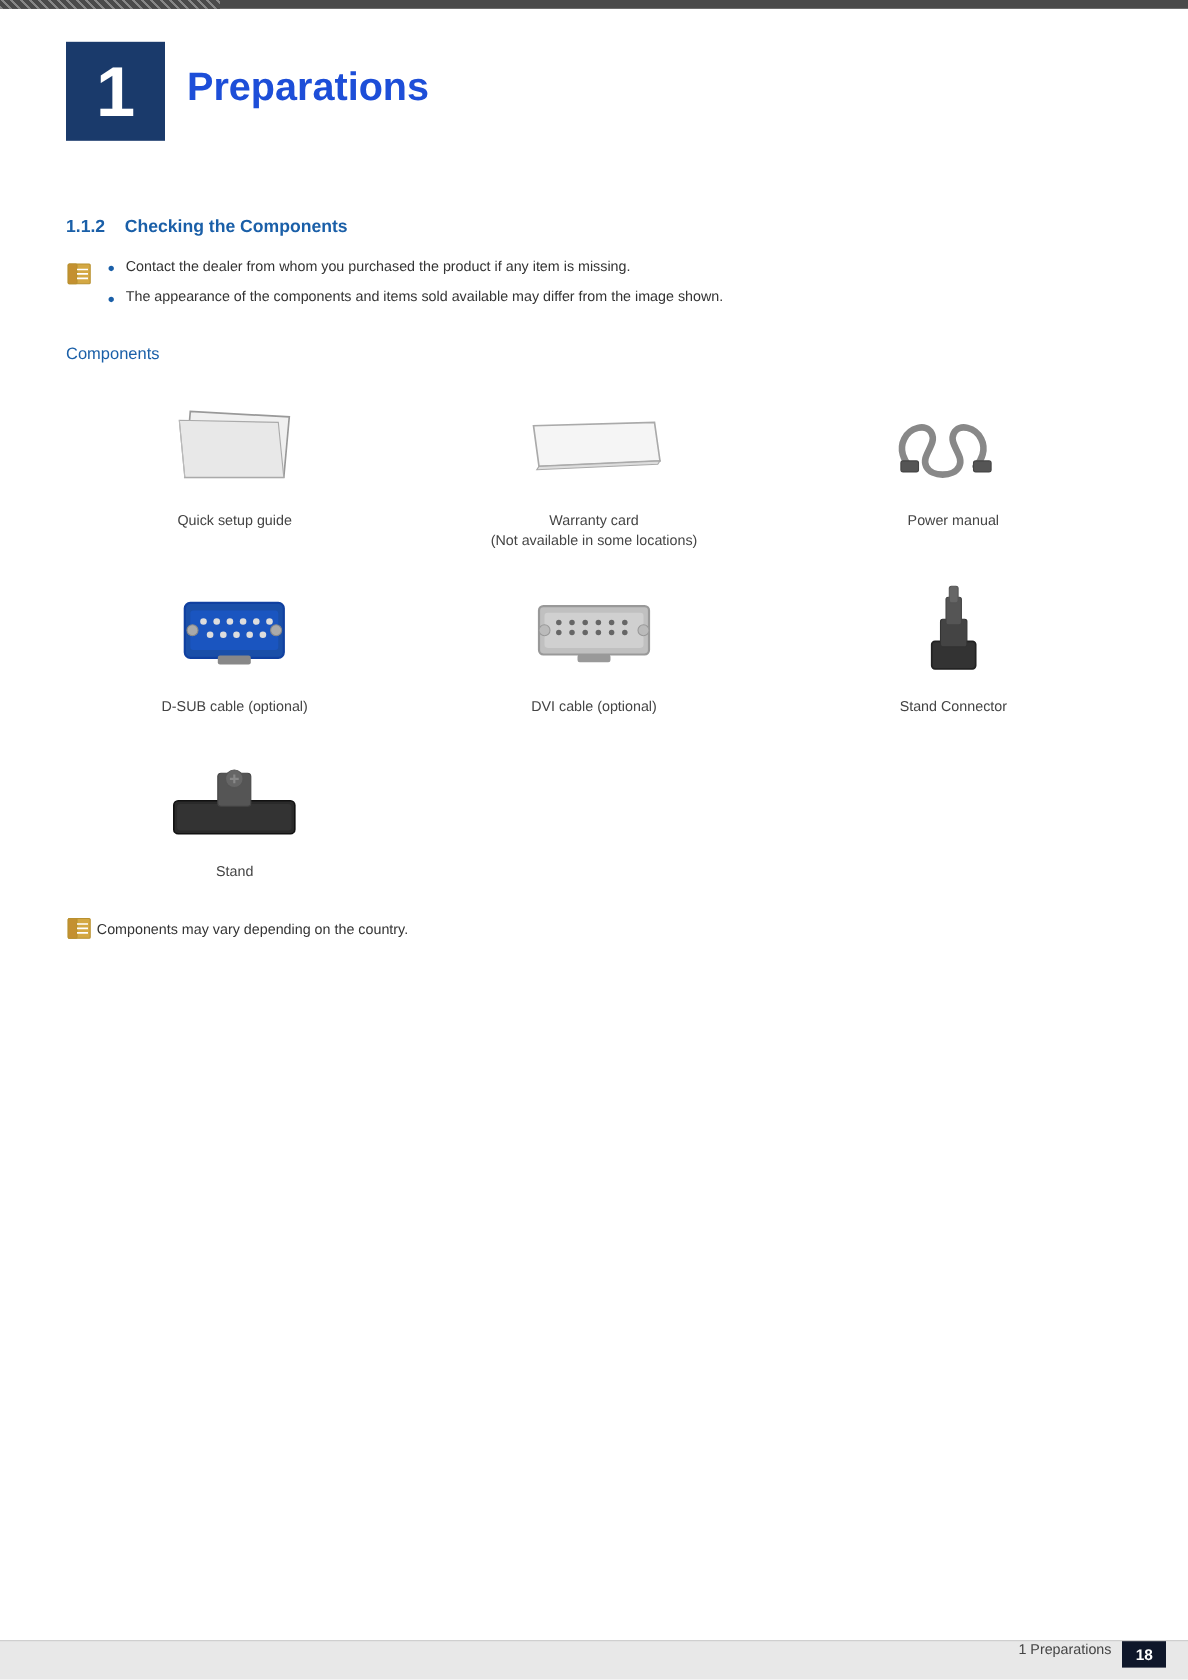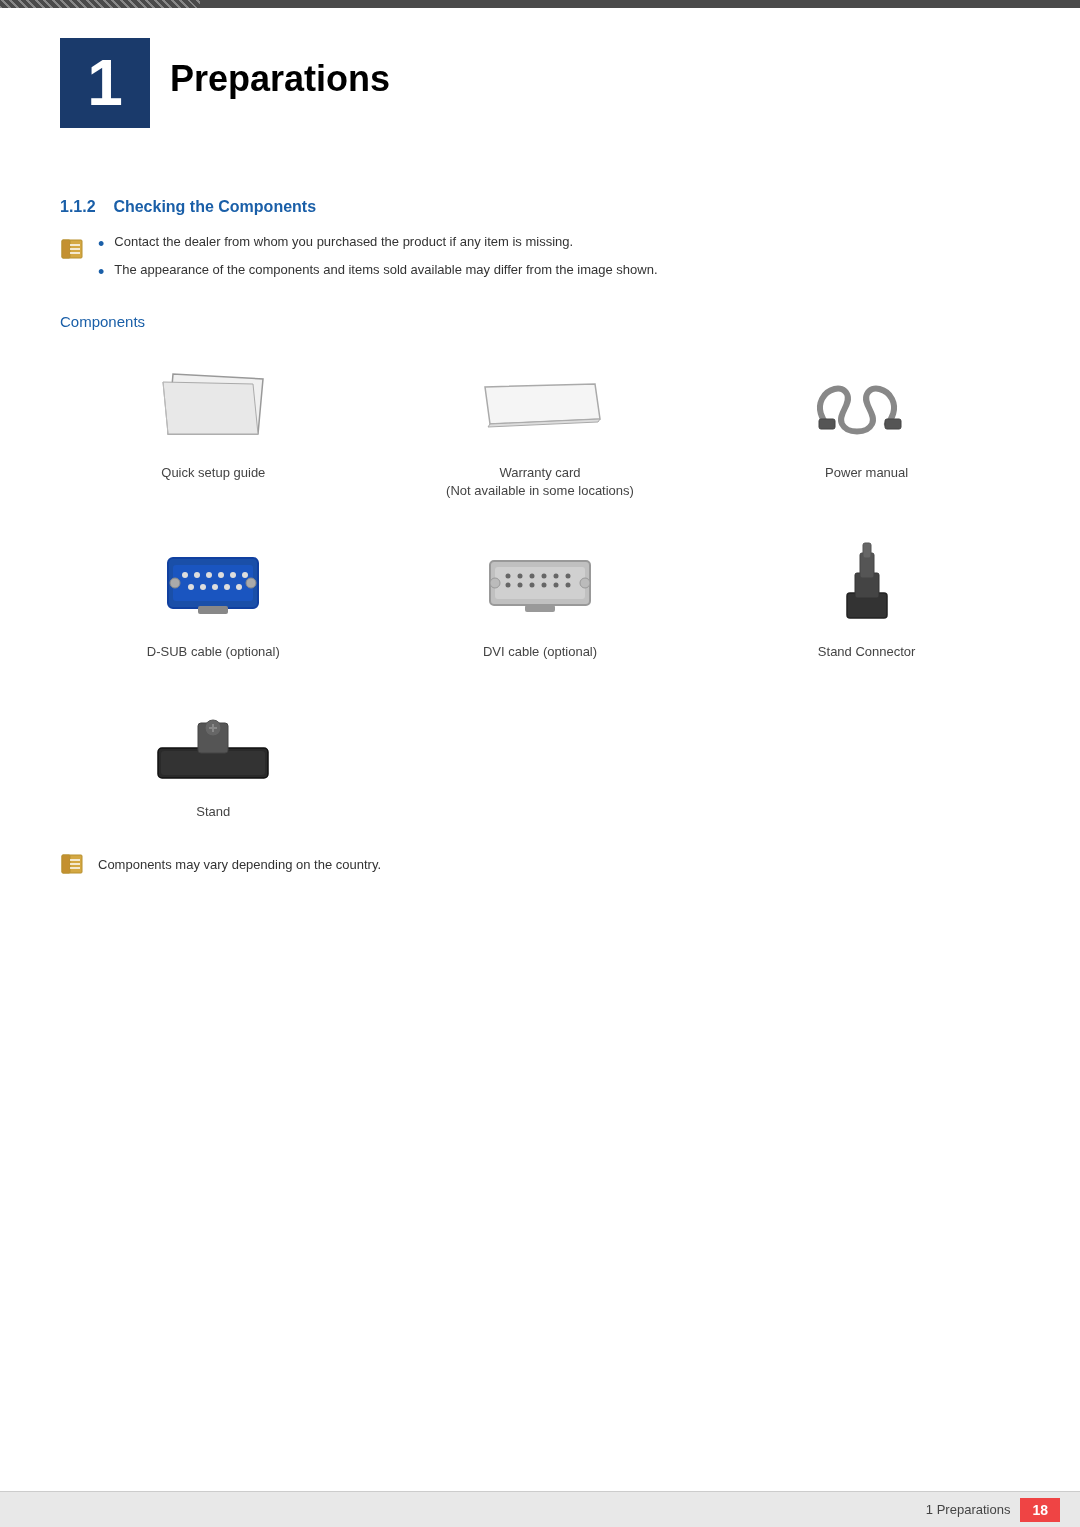--- a/index.html
+++ b/index.html
@@ -55,21 +55,21 @@
       align-items: center;
       justify-content: center;
       flex-shrink: 0;
       margin-right: 20px;
       margin-top: 10px;
     }
 
     .chapter-title {
       font-size: 36px;
       font-weight: bold;
-      color: #000000;
+      color: #1d4ed8;
       padding-top: 30px;
     }
 
     
     .section {
       padding: 0 60px;
     }
 
     .section-heading {
       font-size: 16px;
@@ -125,21 +125,21 @@
       font-weight: normal;
       color: #1a5fa8;
       margin-top: 24px;
       margin-bottom: 24px;
     }
 
     
     .components-grid {
       display: grid;
       grid-template-columns: repeat(3, 1fr);
-      gap: 32px 20px;
+      gap: 22px 20px;
       margin-bottom: 30px;
     }
 
     .component-item {
       display: flex;
       flex-direction: column;
       align-items: center;
       text-align: center;
     }
 
@@ -155,46 +155,45 @@
     .component-label {
       font-size: 13px;
       color: #444;
       line-height: 1.4;
     }
 
     
     .footer-note {
       display: flex;
       align-items: center;
-      gap: 10px;
       font-size: 13px;
       color: #333;
       margin-top: 10px;
     }
 
     
     .bottom-bar {
       position: absolute;
       bottom: 0;
       left: 0;
       right: 0;
       height: 36px;
       background: #e8e8e8;
       border-top: 1px solid #ccc;
       display: flex;
-      align-items: center;
+      align-items: flex-start;
       justify-content: flex-end;
       padding: 0 20px;
       font-size: 13px;
       color: #444;
       gap: 10px;
     }
 
     .page-num-box {
-      background: #ef4444;
+      background: #0f172a;
       color: white;
       padding: 4px 12px;
       font-size: 14px;
       font-weight: bold;
     }
 
     
     .note-icon-svg {
       width: 28px;
       height: 28px;

